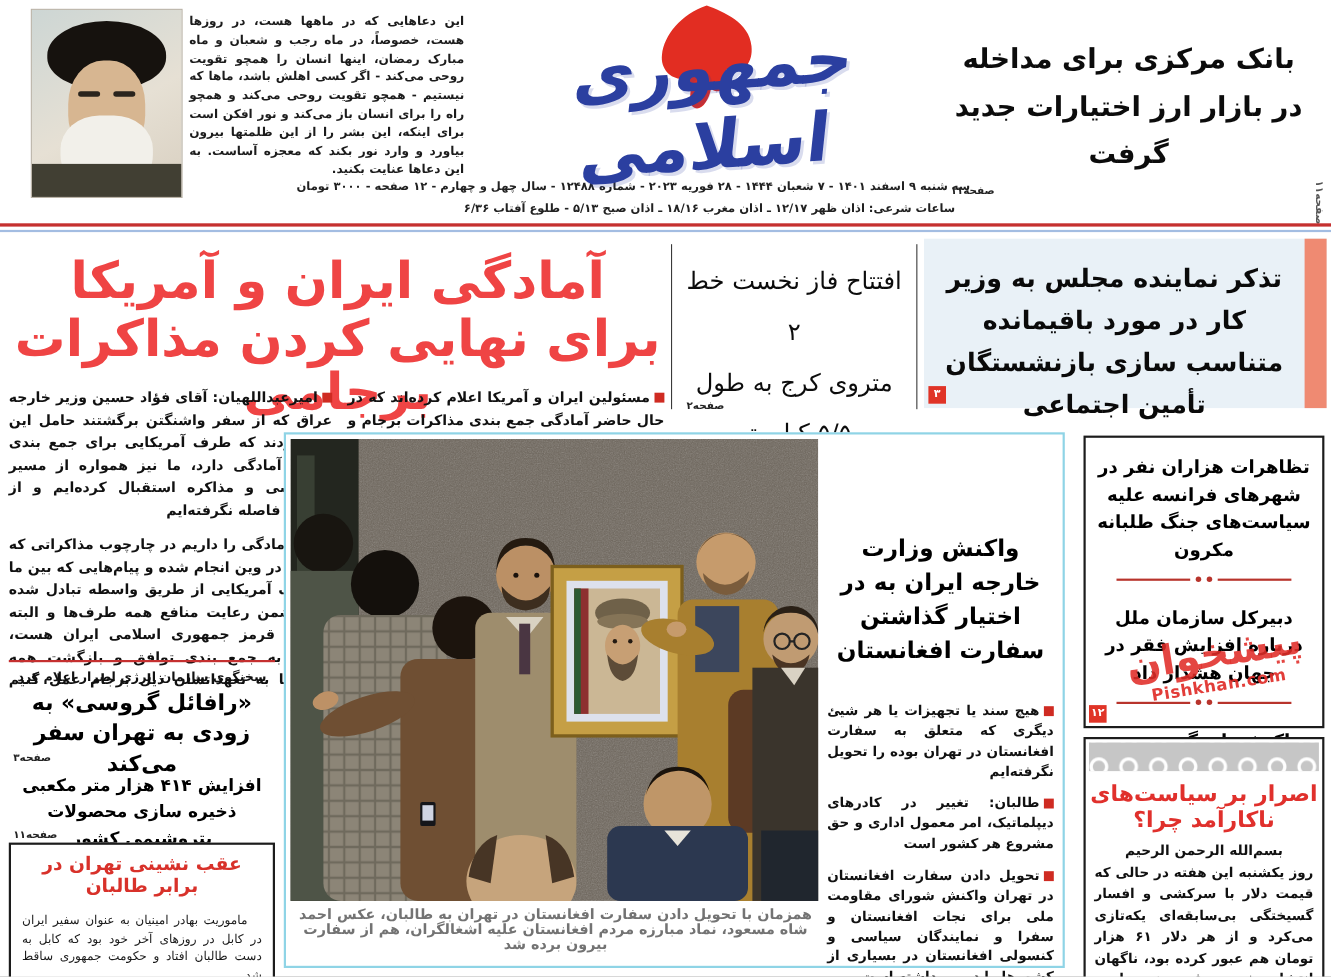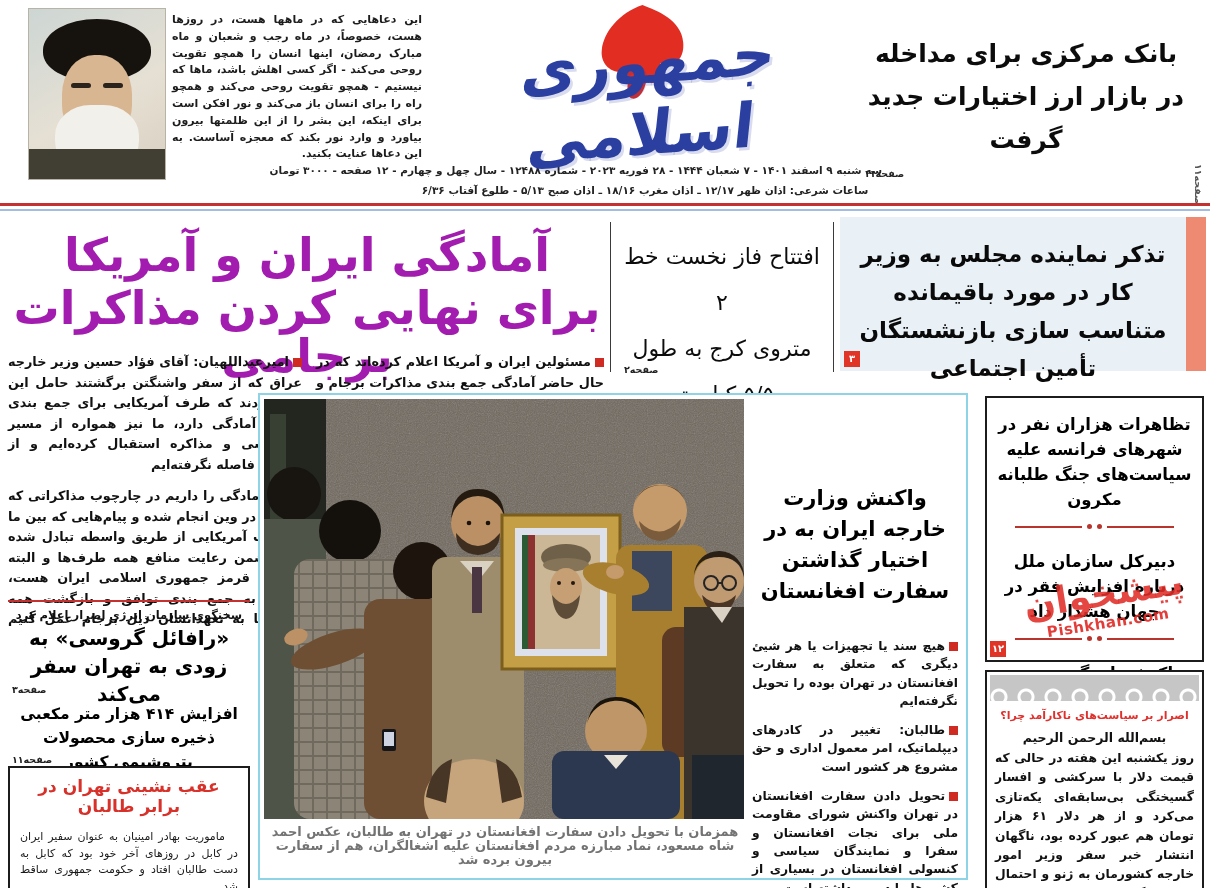--- a/index.html
+++ b/index.html
@@ -31,21 +31,21 @@
   .bank-headline{left:864px;top:32px;width:324px;text-align:center;font-size:25px;font-weight:800;line-height:43px;color:#0c0c0c;}
   .bank-pref{left:864px;top:168px;}
   .edge-pref{left:1188px;top:148px;width:16px;height:56px;writing-mode:vertical-rl;font-size:9.5px;font-weight:700;color:#555;}
 
   .rule-red{left:0;top:203px;width:1210px;height:3px;background:#c53030;}
   .rule-blue{left:0;top:209px;width:1210px;height:2px;background:#a3bde2;}
 
   .pref{font-size:9.5px;font-weight:700;color:#222;}
 
   
-  .main-headline{left:12px;top:226px;width:590px;text-align:center;font-weight:900;color:#a21caf;}
+  .main-headline{left:12px;top:226px;width:590px;text-align:center;font-weight:900;color:#ef4444;}
   .main-headline .l1{font-size:46px;line-height:58px;}
   .main-headline .l2{font-size:46px;line-height:48px;}
   .lead{font-size:12.8px;font-weight:700;line-height:20.5px;text-align:justify;color:#111;}
   .lead-summary{left:316px;top:352px;width:288px;}
   .lead-summary-pref{left:316px;top:396px;width:288px;text-align:left;}
   .lead-q1{left:8px;top:352px;width:294px;}
   .lead-q2{left:8px;top:486px;width:294px;}
   .sq{display:inline-block;width:9px;height:9px;background:#cf2b22;margin-left:4px;vertical-align:-1px;}
   .pref-inline{font-size:9.5px;font-weight:700;color:#222;margin-right:6px;white-space:nowrap;}
 
@@ -95,21 +95,21 @@
   .news-badge{left:3px;bottom:3px;}
 
   .watermark{left:1002px;top:574px;width:206px;text-align:center;transform:rotate(-9deg);z-index:6;pointer-events:none;}
   .watermark .fa{font-size:37px;font-weight:900;color:rgba(224,44,40,0.88);letter-spacing:1px;line-height:40px;}
   .watermark .en{font-size:15px;font-weight:800;color:rgba(224,44,40,0.92);letter-spacing:0.5px;direction:ltr;}
 
   .editorial-box{left:985px;top:670px;width:219px;height:225px;border:2px solid #1c1c1c;box-sizing:border-box;background:#fff;}
   .pattern-strip{margin:3px;height:26px;background-color:#c6c6c6;
       background-image:radial-gradient(circle at 9px 22px, rgba(255,255,255,0) 5px, #fff 6px, #fff 8px, rgba(255,255,255,0) 9px);
       background-size:27px 27px;background-repeat:repeat-x;}
-  .editorial-title{text-align:center;font-size:11px;font-weight:900;color:#e0302c;margin:8px 4px 2px 4px;}
+  .editorial-title{text-align:center;font-size:20px;font-weight:900;color:#e0302c;margin:8px 4px 2px 4px;}
   .editorial-basmala{text-align:center;font-size:12.5px;font-weight:800;margin-top:8px;color:#111;}
   .editorial-body{margin:4px 8px 0 8px;font-size:12.3px;font-weight:700;line-height:19.4px;text-align:justify;color:#111;}
 </style>
 </head>
 <body>
 
 <div id="page">
 
   <div class="abs imam-photo">
     <div class="turban"></div>

